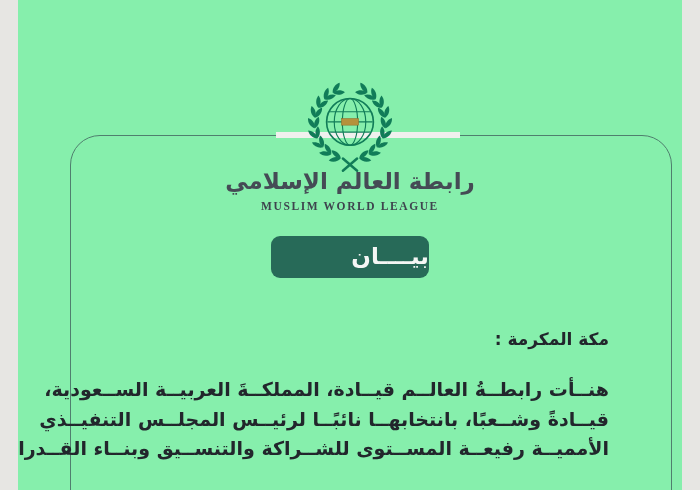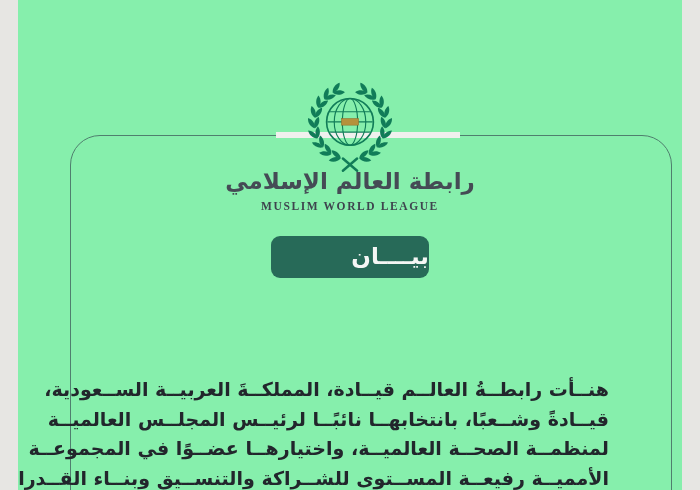--- a/index.html
+++ b/index.html
@@ -144,21 +144,21 @@
         <line x1="53" y1="76" x2="67" y2="88"></line>
         <line x1="67" y1="76" x2="53" y2="88"></line>
       </g>
     </svg>
 
     <div class="calligraphy">رابطة العالم الإسلامي</div>
     <div class="english-name">MUSLIM WORLD LEAGUE</div>
     <div class="banner">بيــــان</div>
   </div>
 
+  <div class="location-heading">مكة المكرمة :</div>
 
   <div class="statement-body">
     <div class="statement-line">هنــأت رابطــةُ العالــم قيــادة، المملكــةَ العربيــة الســعودية،</div>
-    <div class="statement-line">قيــادةً وشــعبًا، بانتخابهــا نائبًــا لرئيــس المجلــس العالميــة</div>
-    <div class="statement-line">لمنظمــة الصحــة العالميــة، واختيارهــا عضــوًا في المجموعــة</div>
+    <div class="statement-line">قيــادةً وشــعبًا، بانتخابهــا نائبًــا لرئيــس المجلــس التنفيــذي</div>
     <div class="statement-line">الأمميــة رفيعــة المســتوى للشــراكة والتنســيق وبنــاء القــدرات</div>
   </div>
 
 </div>
 
 </body></html>

